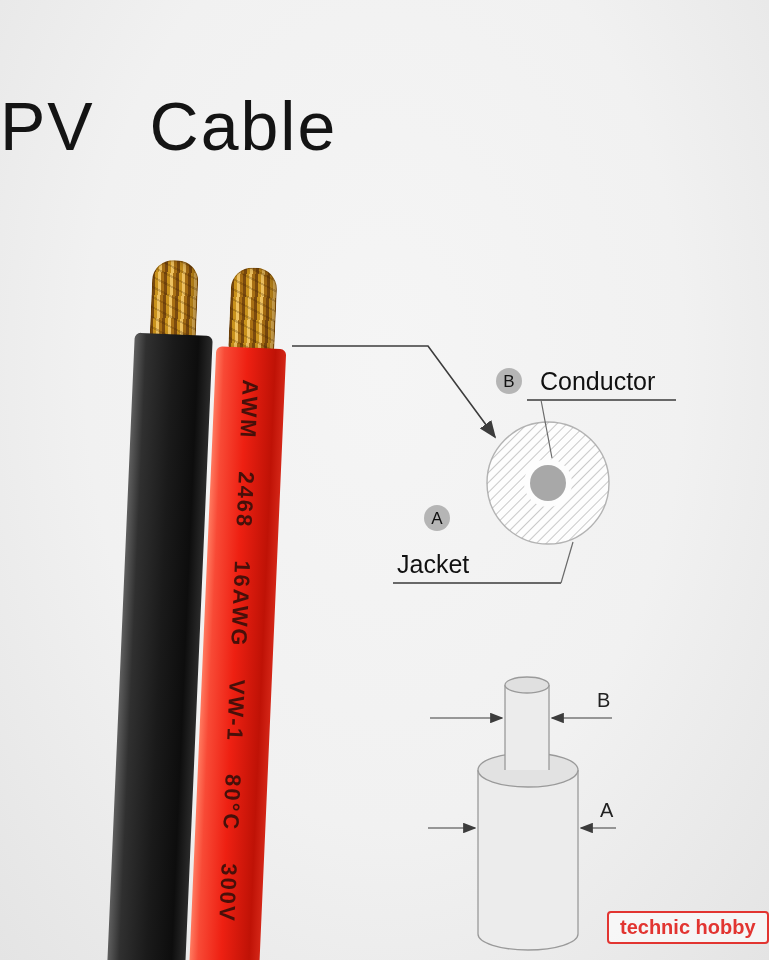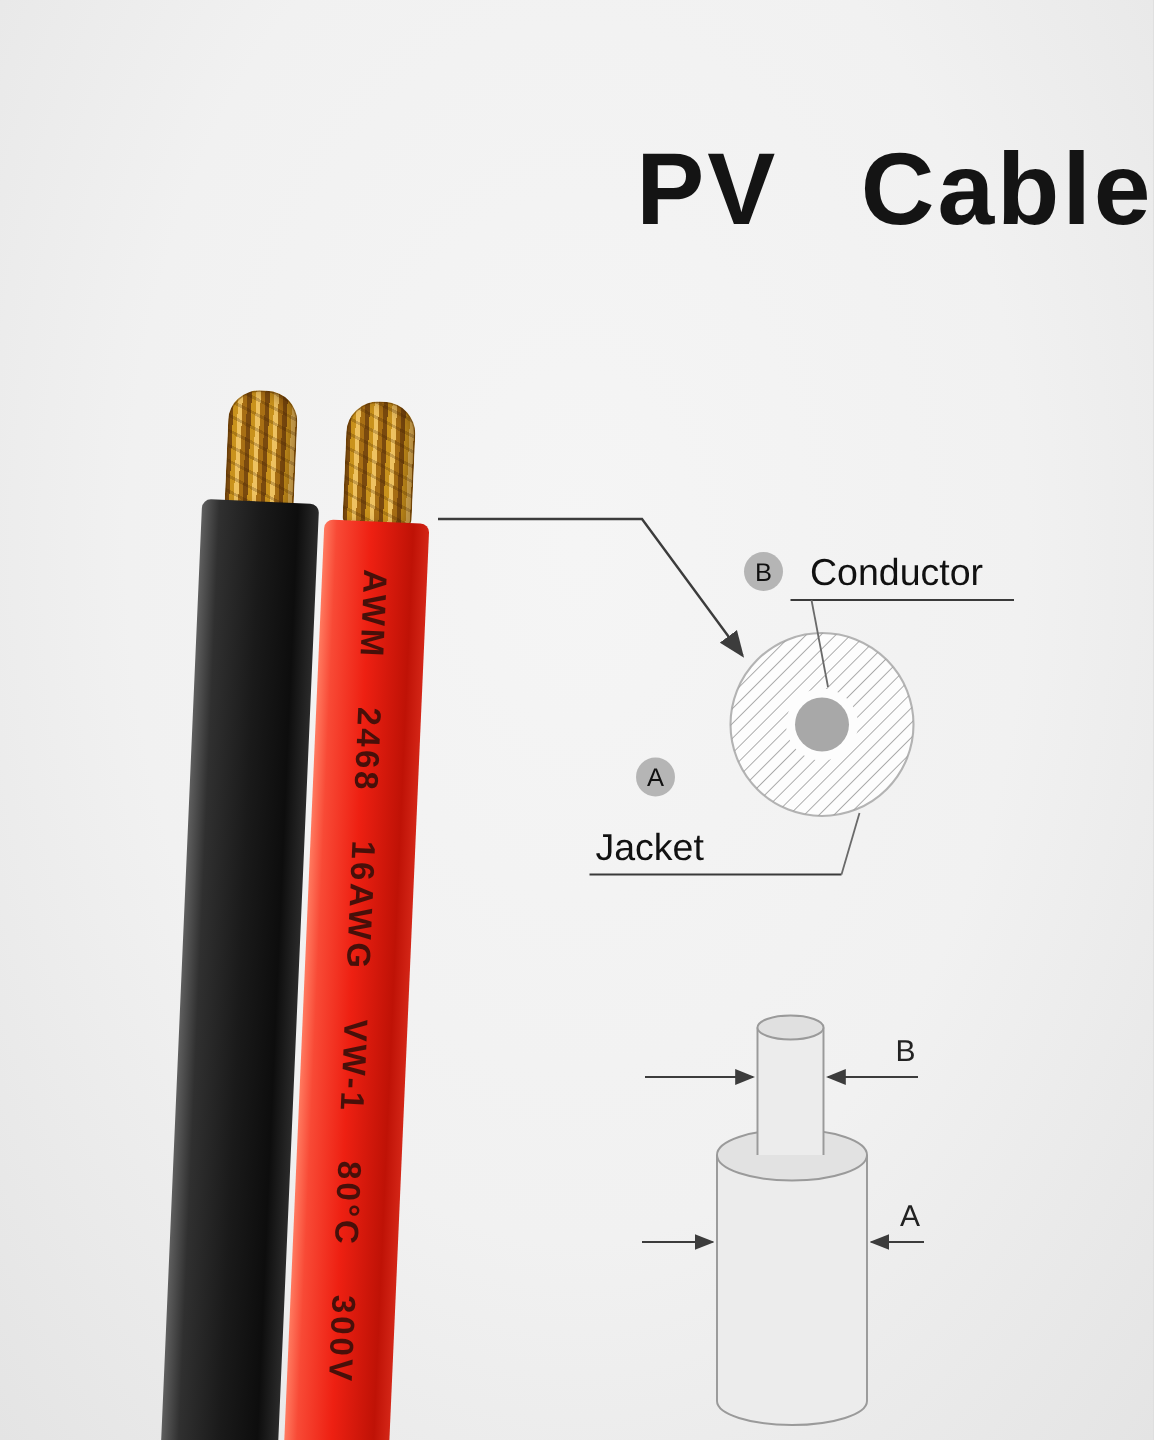--- a/index.html
+++ b/index.html
@@ -3,21 +3,21 @@
 <meta charset="utf-8">
 <style>
   html,body{margin:0;padding:0;background:#ddd;}
   .stage{
     position:relative;width:769px;height:960px;overflow:hidden;
     background:radial-gradient(ellipse at 50% 38%, #f5f5f5 0%, #f1f1f1 55%, #e4e4e4 100%);
     font-family:"Liberation Sans", sans-serif;
   }
   .title{
     position:absolute;top:92px;left:0;width:100%;margin:0;
-    text-align:right;font-size:68px;font-weight:700;color:#141414;
+    text-align:left;font-size:68px;font-weight:400;color:#141414;
     letter-spacing:2px;word-spacing:34px;line-height:1;
   }
   
   .cables{
     position:absolute;left:138px;top:262px;width:152px;height:715px;
     transform:rotate(2.5deg);transform-origin:50% 0;
   }
   .cable{position:absolute;top:0;bottom:0;}
   .cable.black{left:0;width:78px;}
   .cable.red{left:82px;width:70px;}
@@ -118,14 +118,15 @@
       <path d="M430,718 H502" fill="none" stroke="#3c3c3c" stroke-width="1.2" marker-end="url(#arr)"></path>
       <path d="M612,718 H552" fill="none" stroke="#3c3c3c" stroke-width="1.2" marker-end="url(#arr)"></path>
       <text x="597" y="707" font-size="20" fill="#222">B</text>
 
       <path d="M428,828 H475" fill="none" stroke="#3c3c3c" stroke-width="1.2" marker-end="url(#arr)"></path>
       <path d="M616,828 H581" fill="none" stroke="#3c3c3c" stroke-width="1.2" marker-end="url(#arr)"></path>
       <text x="600" y="817" font-size="20" fill="#222">A</text>
     </g>
   </svg>
 
+  <div class="brand">technic hobby</div>
 
 </div>
 
 </body></html>

